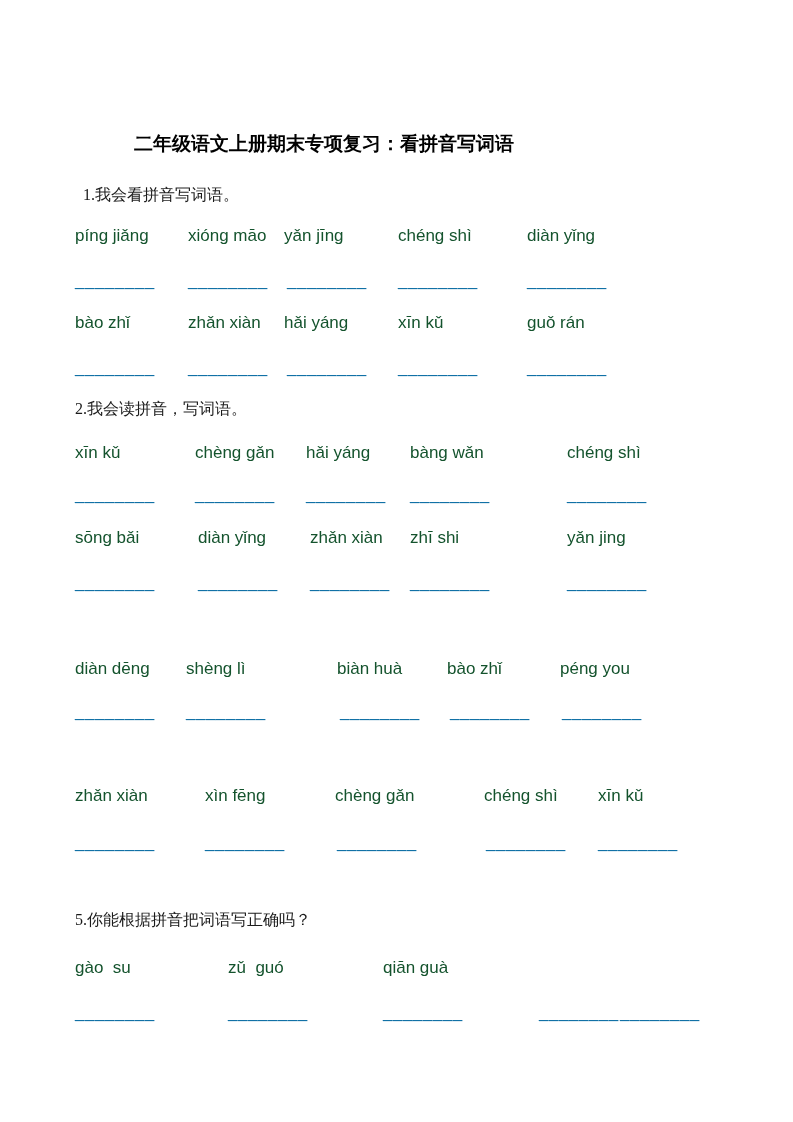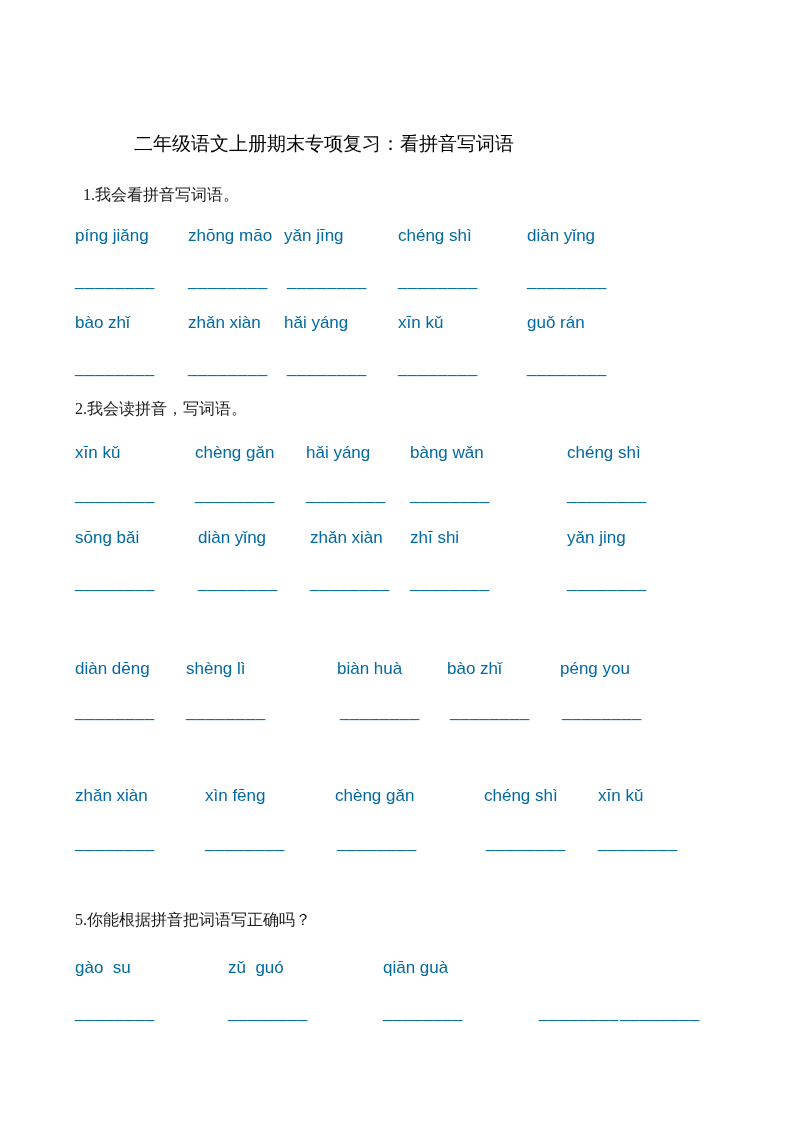--- a/index.html
+++ b/index.html
@@ -11,39 +11,39 @@
     font-family:"Liberation Sans", sans-serif;
     color:#1b1b1b;
     overflow:hidden;
   }
   .title{
     position:absolute;
     margin:0;
     font-family:"Liberation Serif", serif;
     font-size:19px;
     line-height:26px;
-    font-weight:normal;
+    font-weight:bold;
     color:#000;
     white-space:pre;
     text-align:right;
   }
   .heading{
     position:absolute;
     font-family:"Liberation Serif", serif;
     font-size:16px;
     line-height:24px;
     color:#1b1b1b;
     white-space:pre;
   }
   .py{
     position:absolute;
     font-family:"Liberation Sans", sans-serif;
     font-size:17px;
     line-height:22px;
-    color:#0369a1;
+    color:#14532d;
     white-space:pre;
   }
   .bl{
     position:absolute;
     font-family:"Liberation Sans", sans-serif;
     font-size:17px;
     line-height:22px;
     color:#0369a1;
     letter-spacing:0.5px;
     white-space:pre;
@@ -52,21 +52,21 @@
 </head>
 <body>
 
 <div class="page">
 
   <h1 class="title" style="left:134px;top:131px">二年级语文上册期末专项复习：看拼音写词语</h1>
 
   <div class="heading" style="left:83px;top:183px">1.我会看拼音写词语。</div>
 
   <span class="py" style="left:75px;top:225px">píng jiǎng</span>
-  <span class="py" style="left:188px;top:225px">zhōng māo</span>
+  <span class="py" style="left:188px;top:225px">xióng māo</span>
   <span class="py" style="left:284px;top:225px">yǎn jīng</span>
   <span class="py" style="left:398px;top:225px">chéng shì</span>
   <span class="py" style="left:527px;top:225px">diàn yǐng</span>
 
   <span class="bl" style="left:75px;top:270px">________</span>
   <span class="bl" style="left:188px;top:270px">________</span>
   <span class="bl" style="left:287px;top:270px">________</span>
   <span class="bl" style="left:398px;top:270px">________</span>
   <span class="bl" style="left:527px;top:270px">________</span>
 

